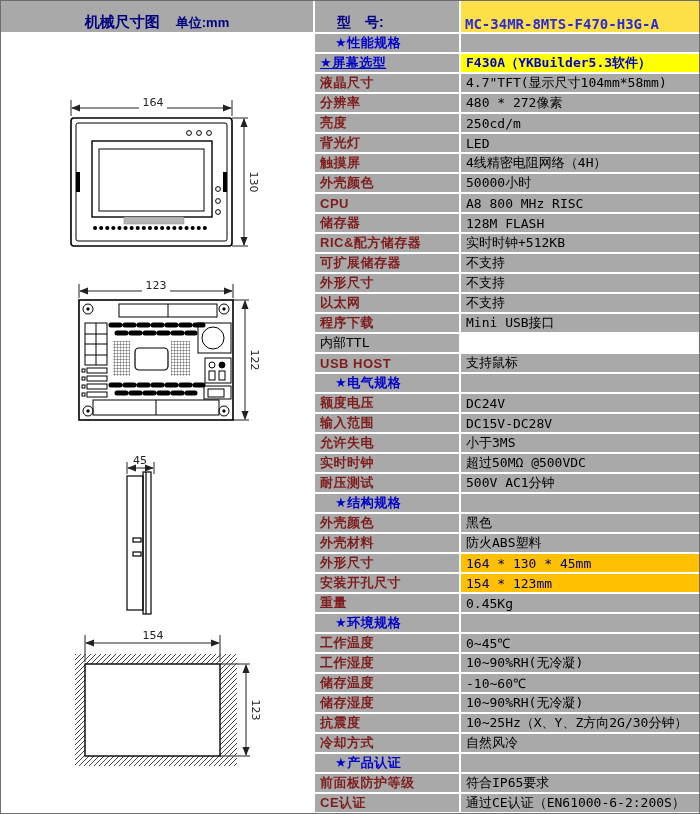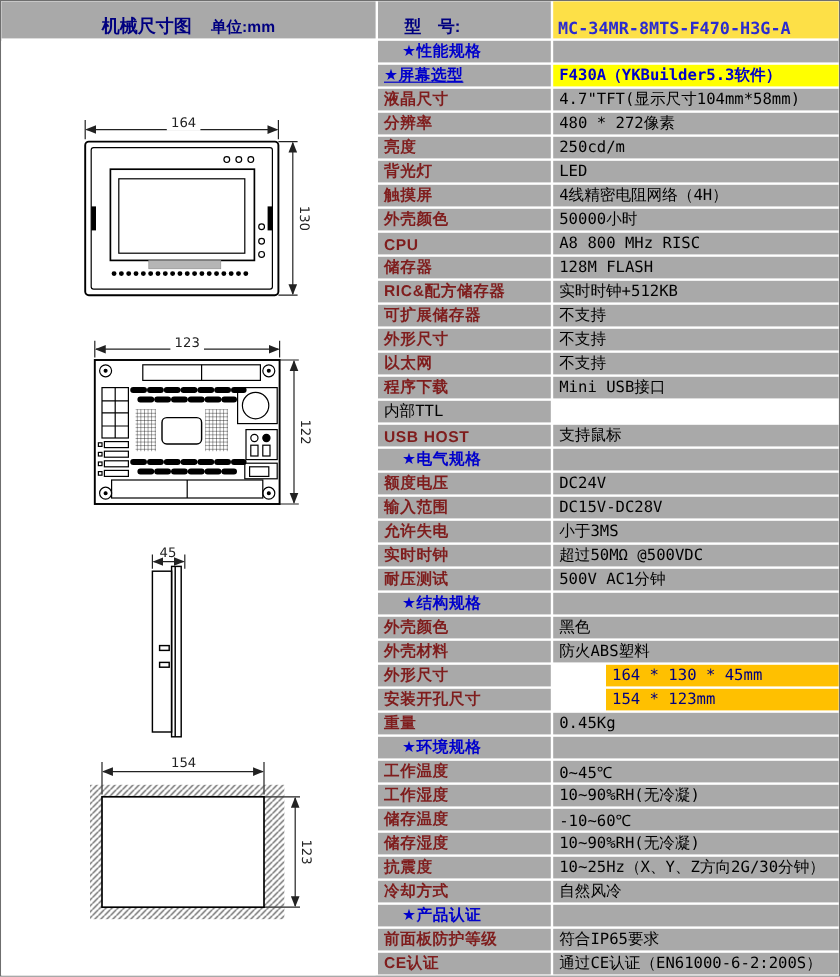--- a/index.html
+++ b/index.html
@@ -21,21 +21,21 @@
   .dim-text{font-family:"DejaVu Sans",sans-serif;font-size:11px;fill:#222;}
   
   .spec{display:flex;flex-direction:column;gap:2px;}
   .spec-row{display:grid;grid-template-columns:144px 1fr;column-gap:2px;height:18px;flex:0 0 18px;}
   .cell{background:#a9a9a9;display:flex;align-items:center;overflow:hidden;white-space:nowrap;}
   .cell.label{font-weight:bold;font-size:13px;color:#7f1d1d;padding-left:5px;letter-spacing:0.5px;}
   .cell.value{font-family:"DejaVu Sans Mono","Liberation Mono",monospace;font-size:13px;color:#000;padding-left:5px;}
   .spec-row.section .label{color:#0000cc;padding-left:20px;}
   .spec-row.yellow .label{color:#0000cc;text-decoration:underline;}
   .spec-row.yellow .value{background:#ffff00;color:#0000cc;font-weight:bold;}
-  .spec-row.gold .value{background:#ffc000;color:#000080;margin-left:44px;}
+  .spec-row.gold .value{background:#ffc000;color:#000080;}
 </style>
 </head>
 <body>
 
 <div class="page">
 
   <div class="header">
     <div class="hcell h-left">
       <span class="h-title">机械尺寸图</span>
       <span class="h-unit">单位:mm</span>

